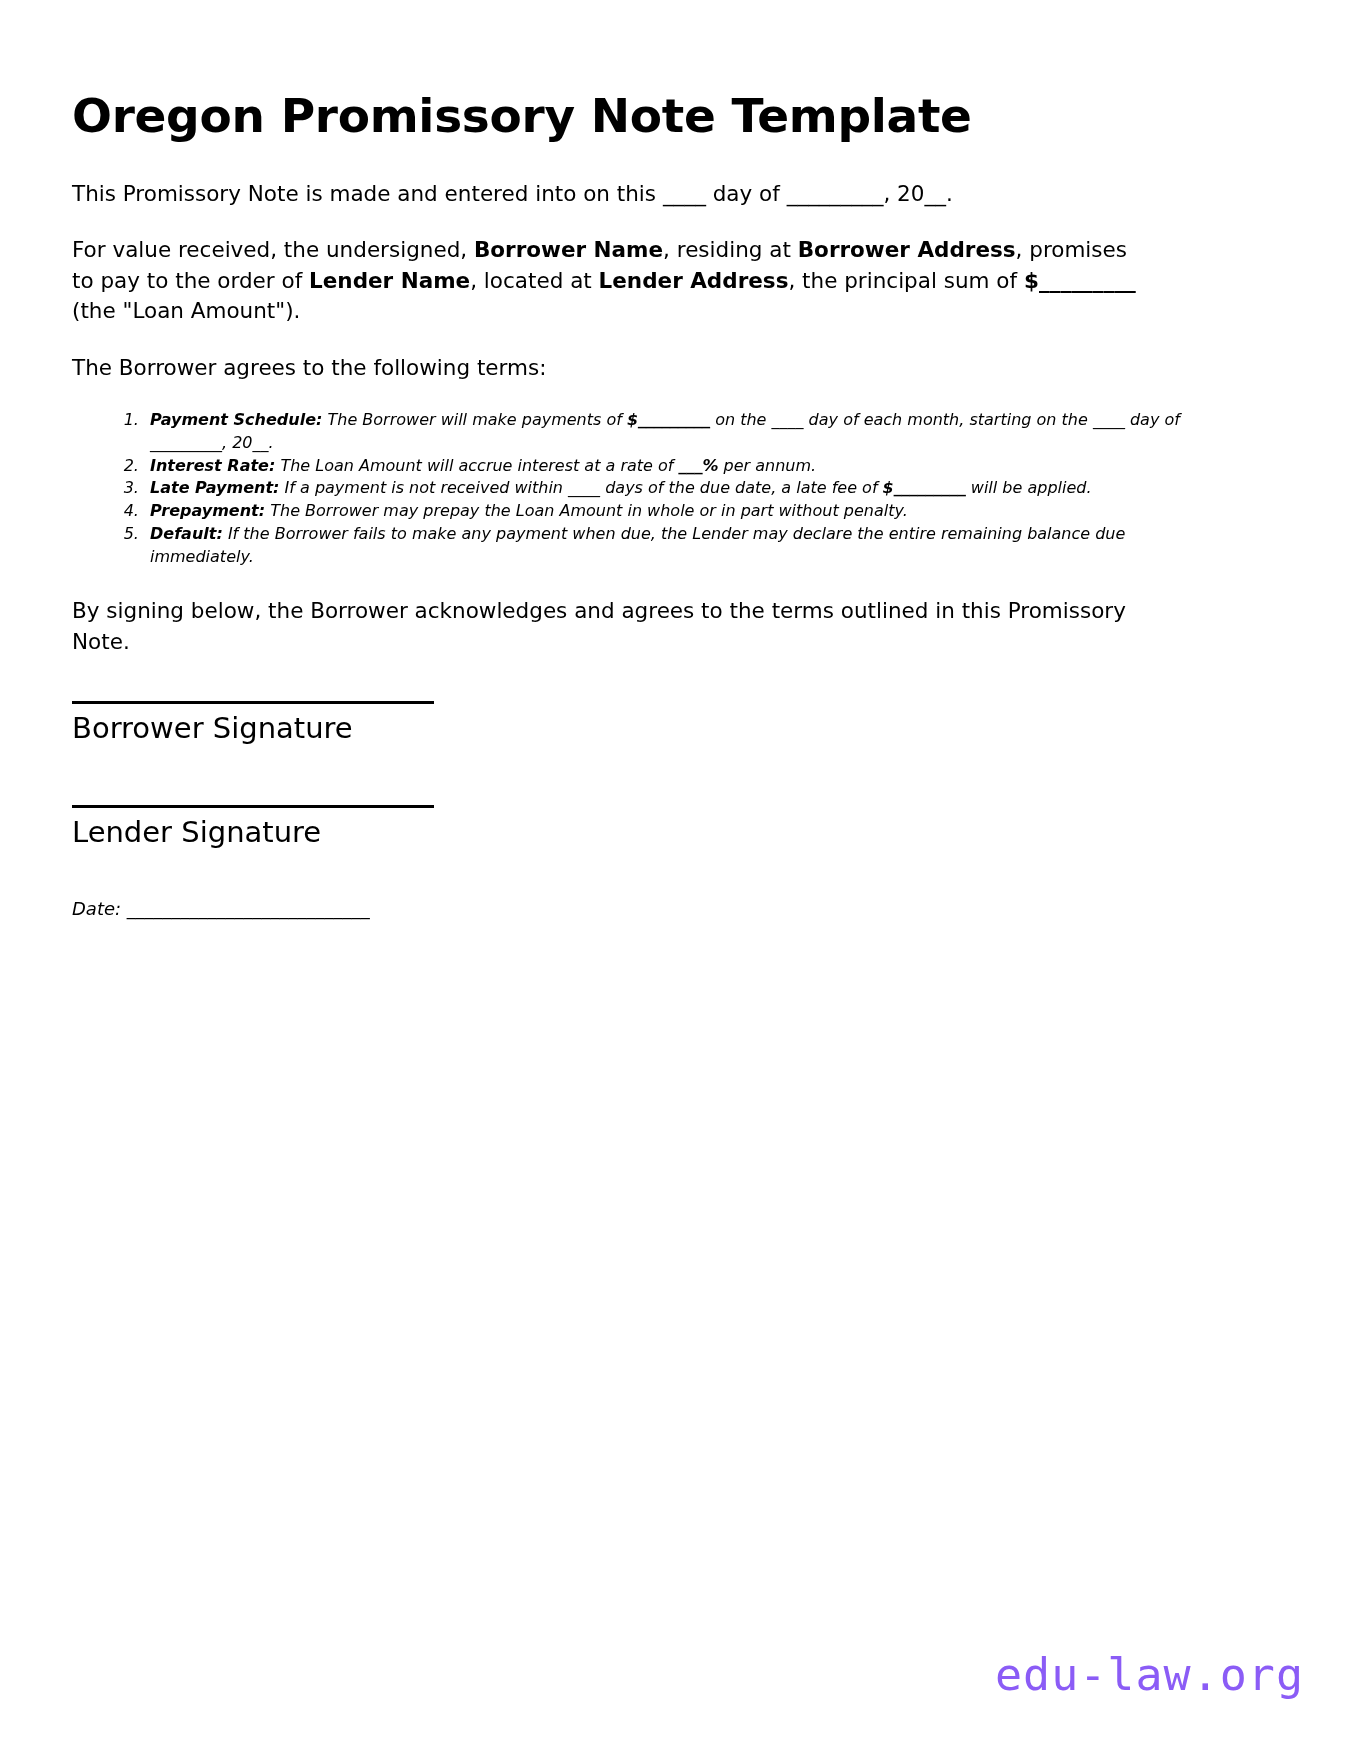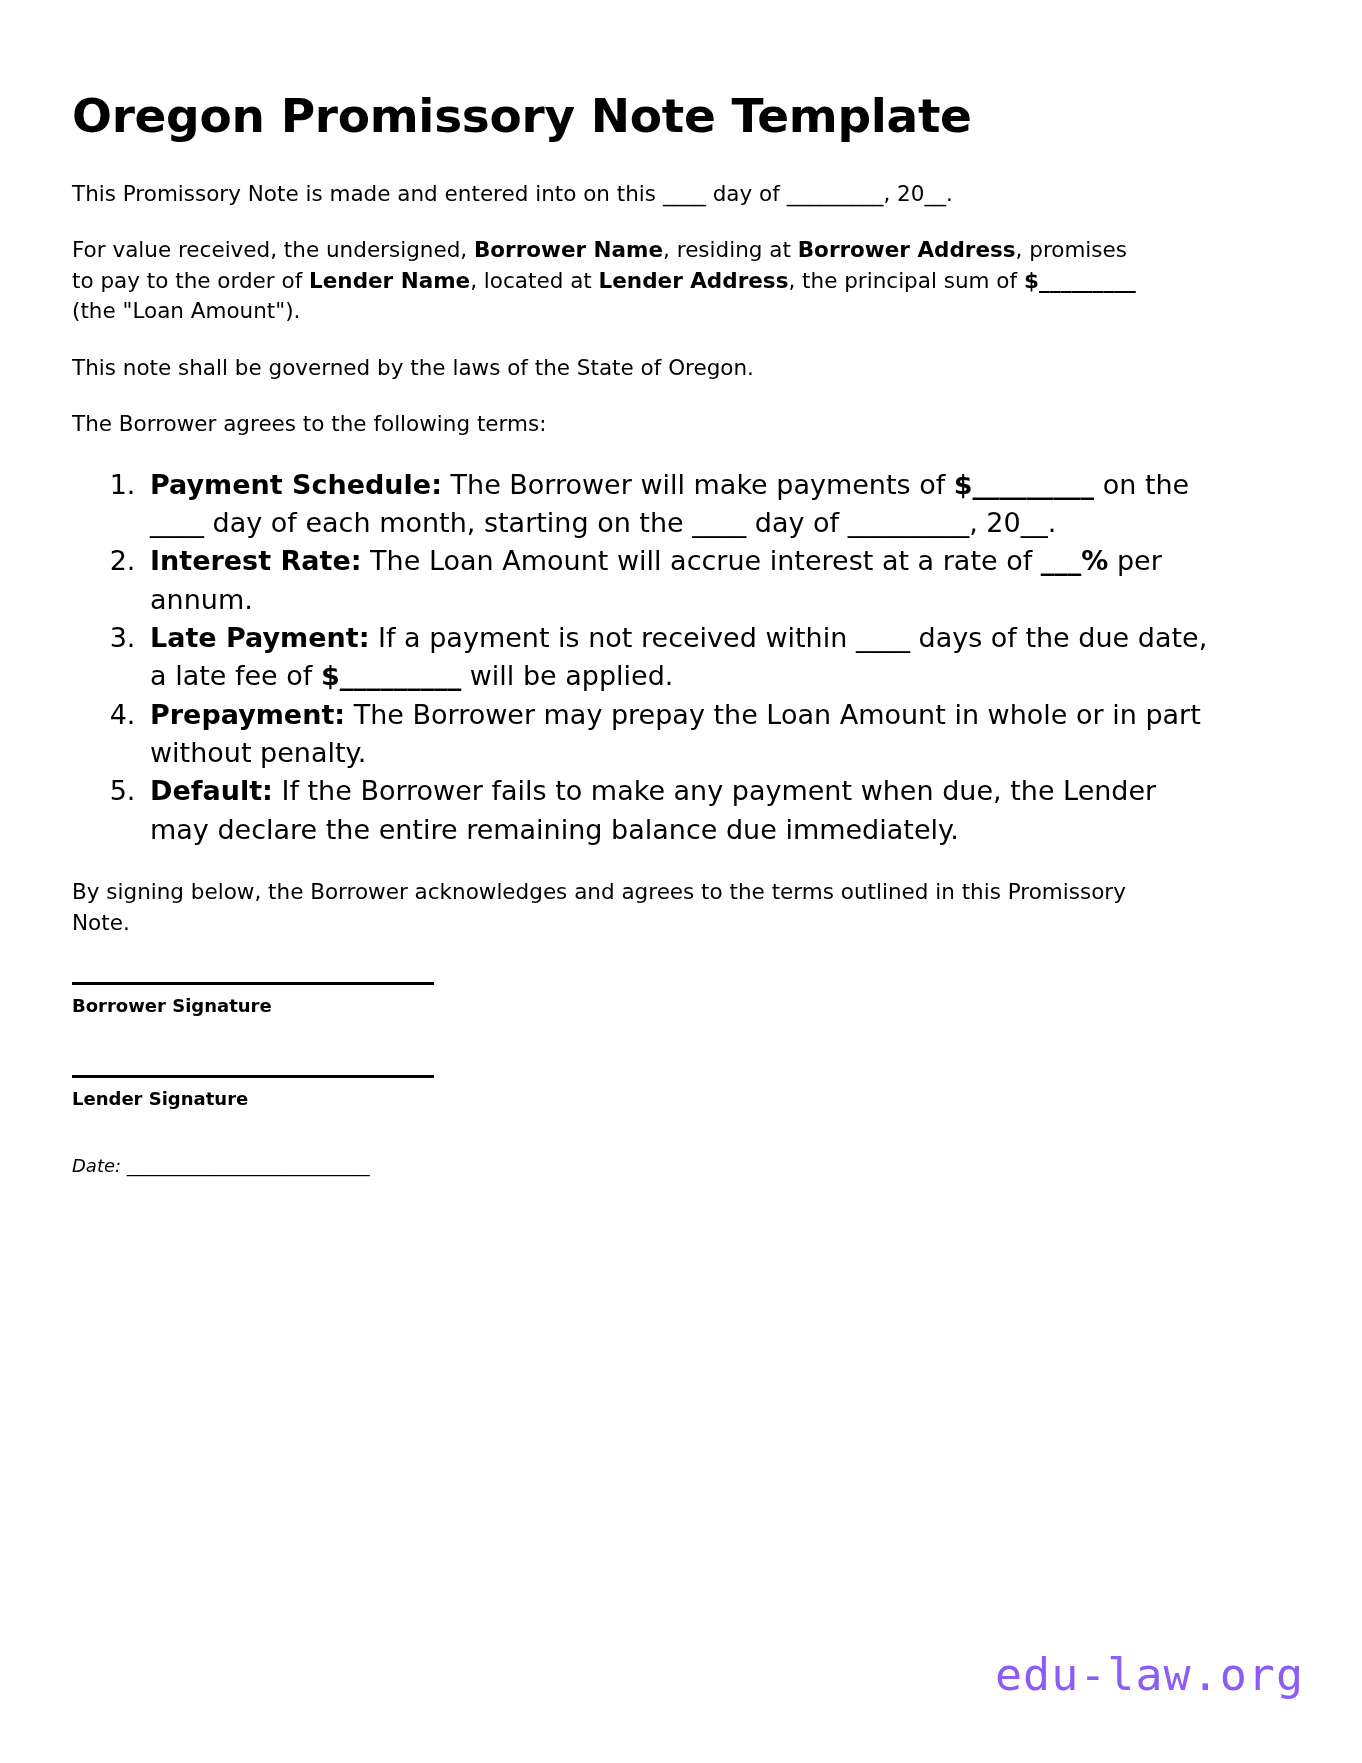--- a/index.html
+++ b/index.html
@@ -38,43 +38,44 @@
     max-width: 1082px;
   }
   b, strong {
     font-weight: bold;
   }
   .blank {
     letter-spacing: 0;
     white-space: pre;
   }
   ol.terms {
-    font-size: 27px;
+    font-size: 16px;
     line-height: 1.42;
     margin: 0 0 28px 0;
     padding-left: 72px;
     max-width: 1090px;
+    font-style: italic;
   }
   ol.terms > li {
     margin: 0 0 0 0;
     padding-left: 6px;
   }
   .sig-block {
     margin-top: 44px;
   }
   .sig-line {
     width: 362px;
     border-top: 3px solid #000;
     margin: 0 0 4px 0;
   }
   .sig-label {
-    font-size: 18px;
-    font-weight: bold;
+    font-size: 29px;
+    font-weight: normal;
     line-height: 1.42;
-    margin: 8px 0 56px 0;
+    margin: 0 0 56px 0;
   }
   .date-row {
     font-size: 18px;
     line-height: 1.42;
     margin-top: -14px;
     font-style: italic;
   }
   .watermark {
     position: absolute;
     right: 58px;
@@ -90,21 +91,20 @@
 <body>
 
 <div class="page">
 
   <h1 class="doc-title">Oregon Promissory Note Template</h1>
 
   <p class="para"><span>This Promissory Note is made and entered into on this </span><span class="blank">____</span><span> day of </span><span class="blank">_________</span><span>, 20</span><span class="blank">__</span><span>.</span></p>
 
   <p class="para"><span>For value received, the undersigned, </span><b>Borrower Name</b><span>, residing at </span><b>Borrower Address</b><span>, promises to pay to the order of </span><b>Lender Name</b><span>, located at </span><b>Lender Address</b><span>, the principal sum of </span><b>$</b><b class="blank">_________</b><span> (the "Loan Amount").</span></p>
 
-  <p class="para">This note shall be governed by the laws of the State of Oregon.</p>
 
   <p class="para">The Borrower agrees to the following terms:</p>
 
   <ol class="terms">
     <li><b>Payment Schedule:</b><span> The Borrower will make payments of </span><b>$</b><b class="blank">_________</b><span> on the </span><span class="blank">____</span><span> day of each month, starting on the </span><span class="blank">____</span><span> day of </span><span class="blank">_________</span><span>, 20</span><span class="blank">__</span><span>.</span></li>
 
     <li><b>Interest Rate:</b><span> The Loan Amount will accrue interest at a rate of </span><b class="blank">___</b><b>%</b><span> per annum.</span></li>
 
     <li><b>Late Payment:</b><span> If a payment is not received within </span><span class="blank">____</span><span> days of the due date, a late fee of </span><b>$</b><b class="blank">_________</b><span> will be applied.</span></li>
 

